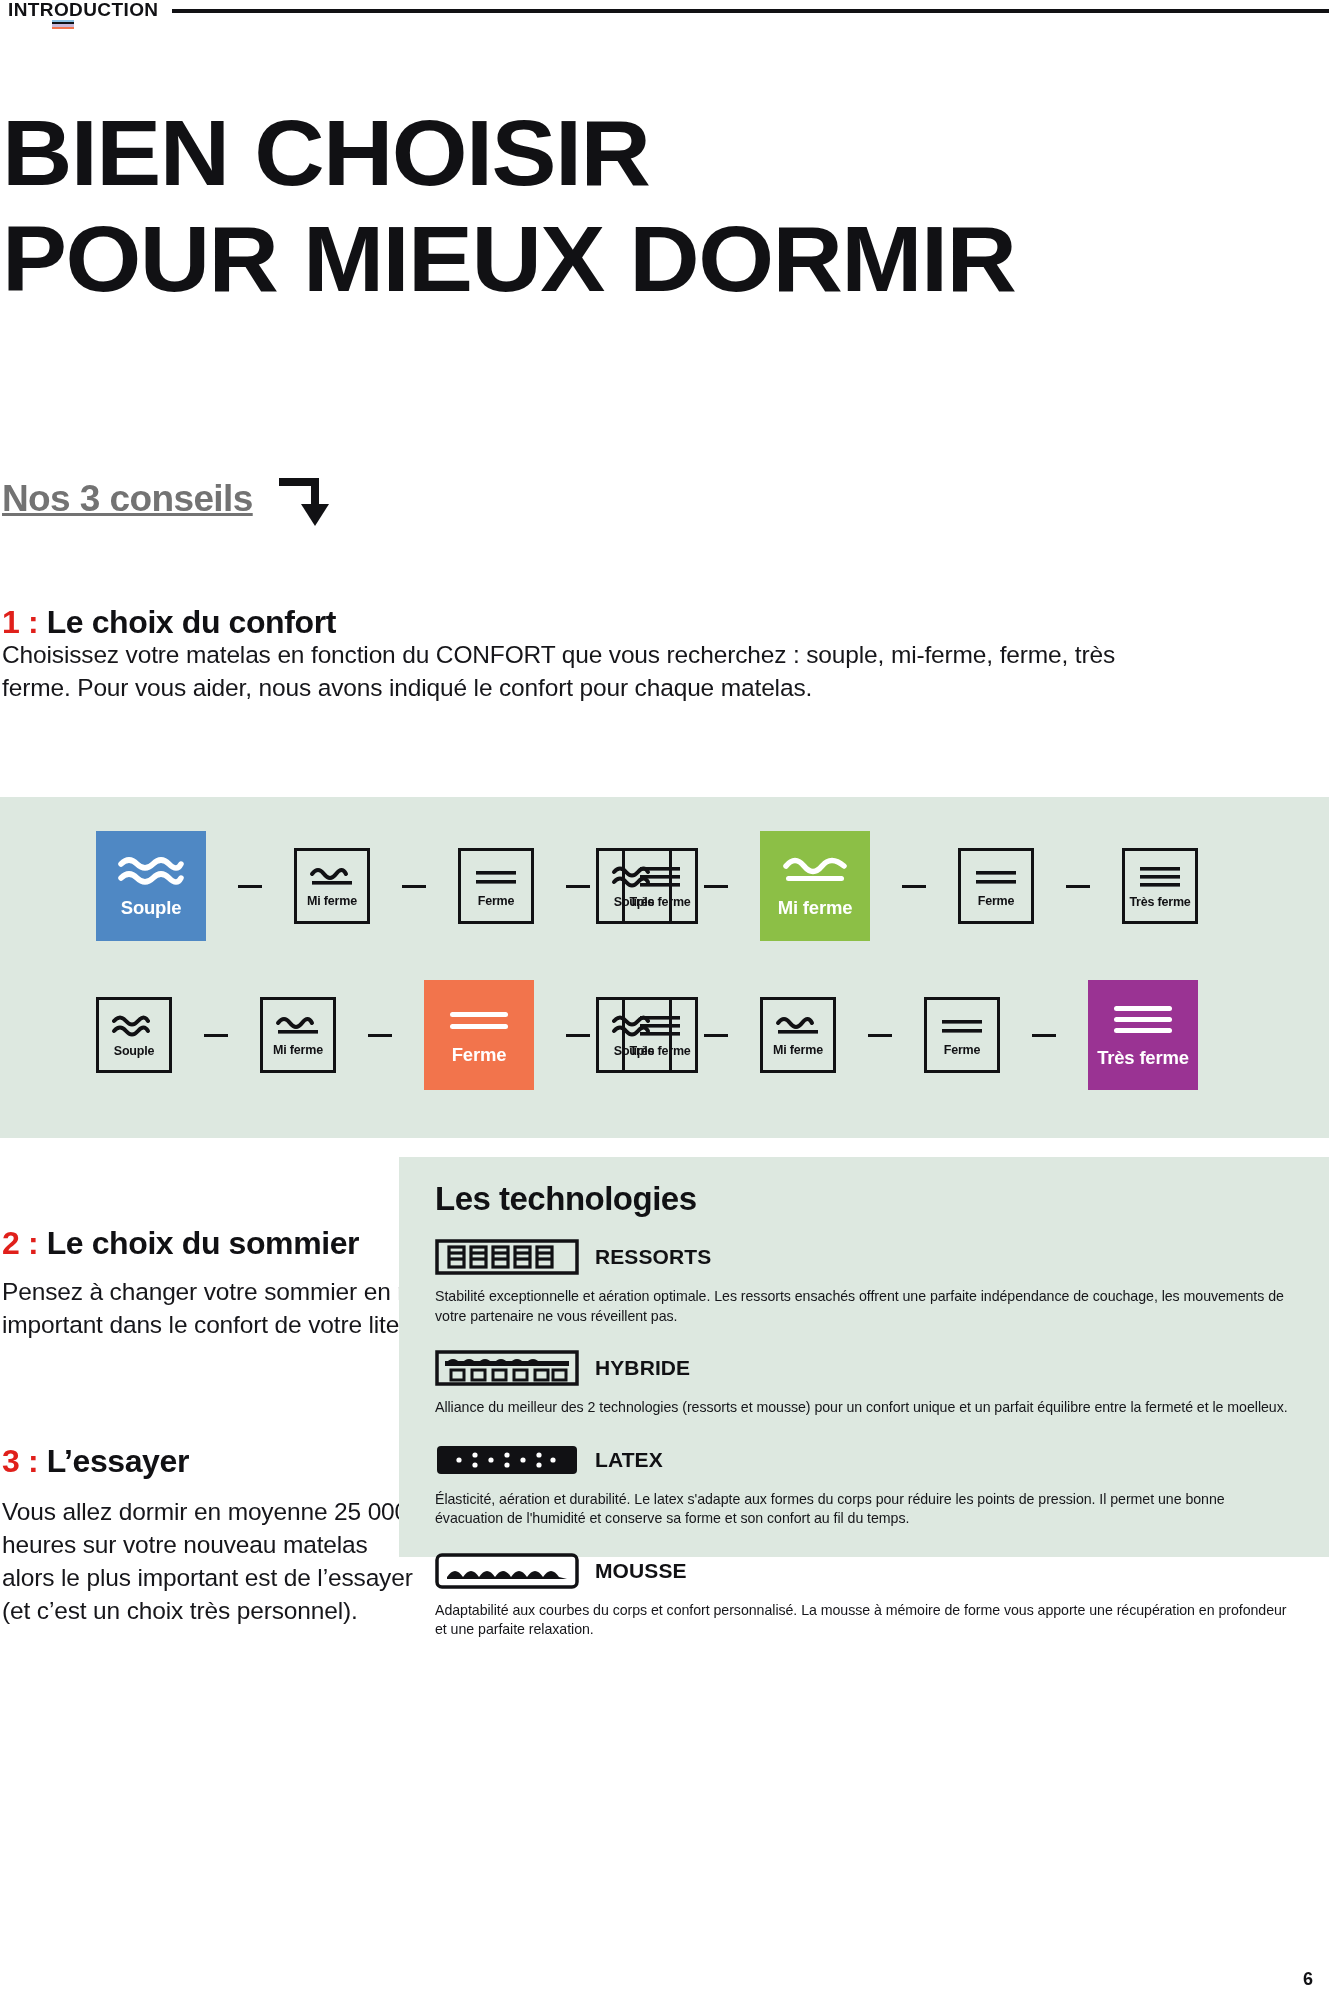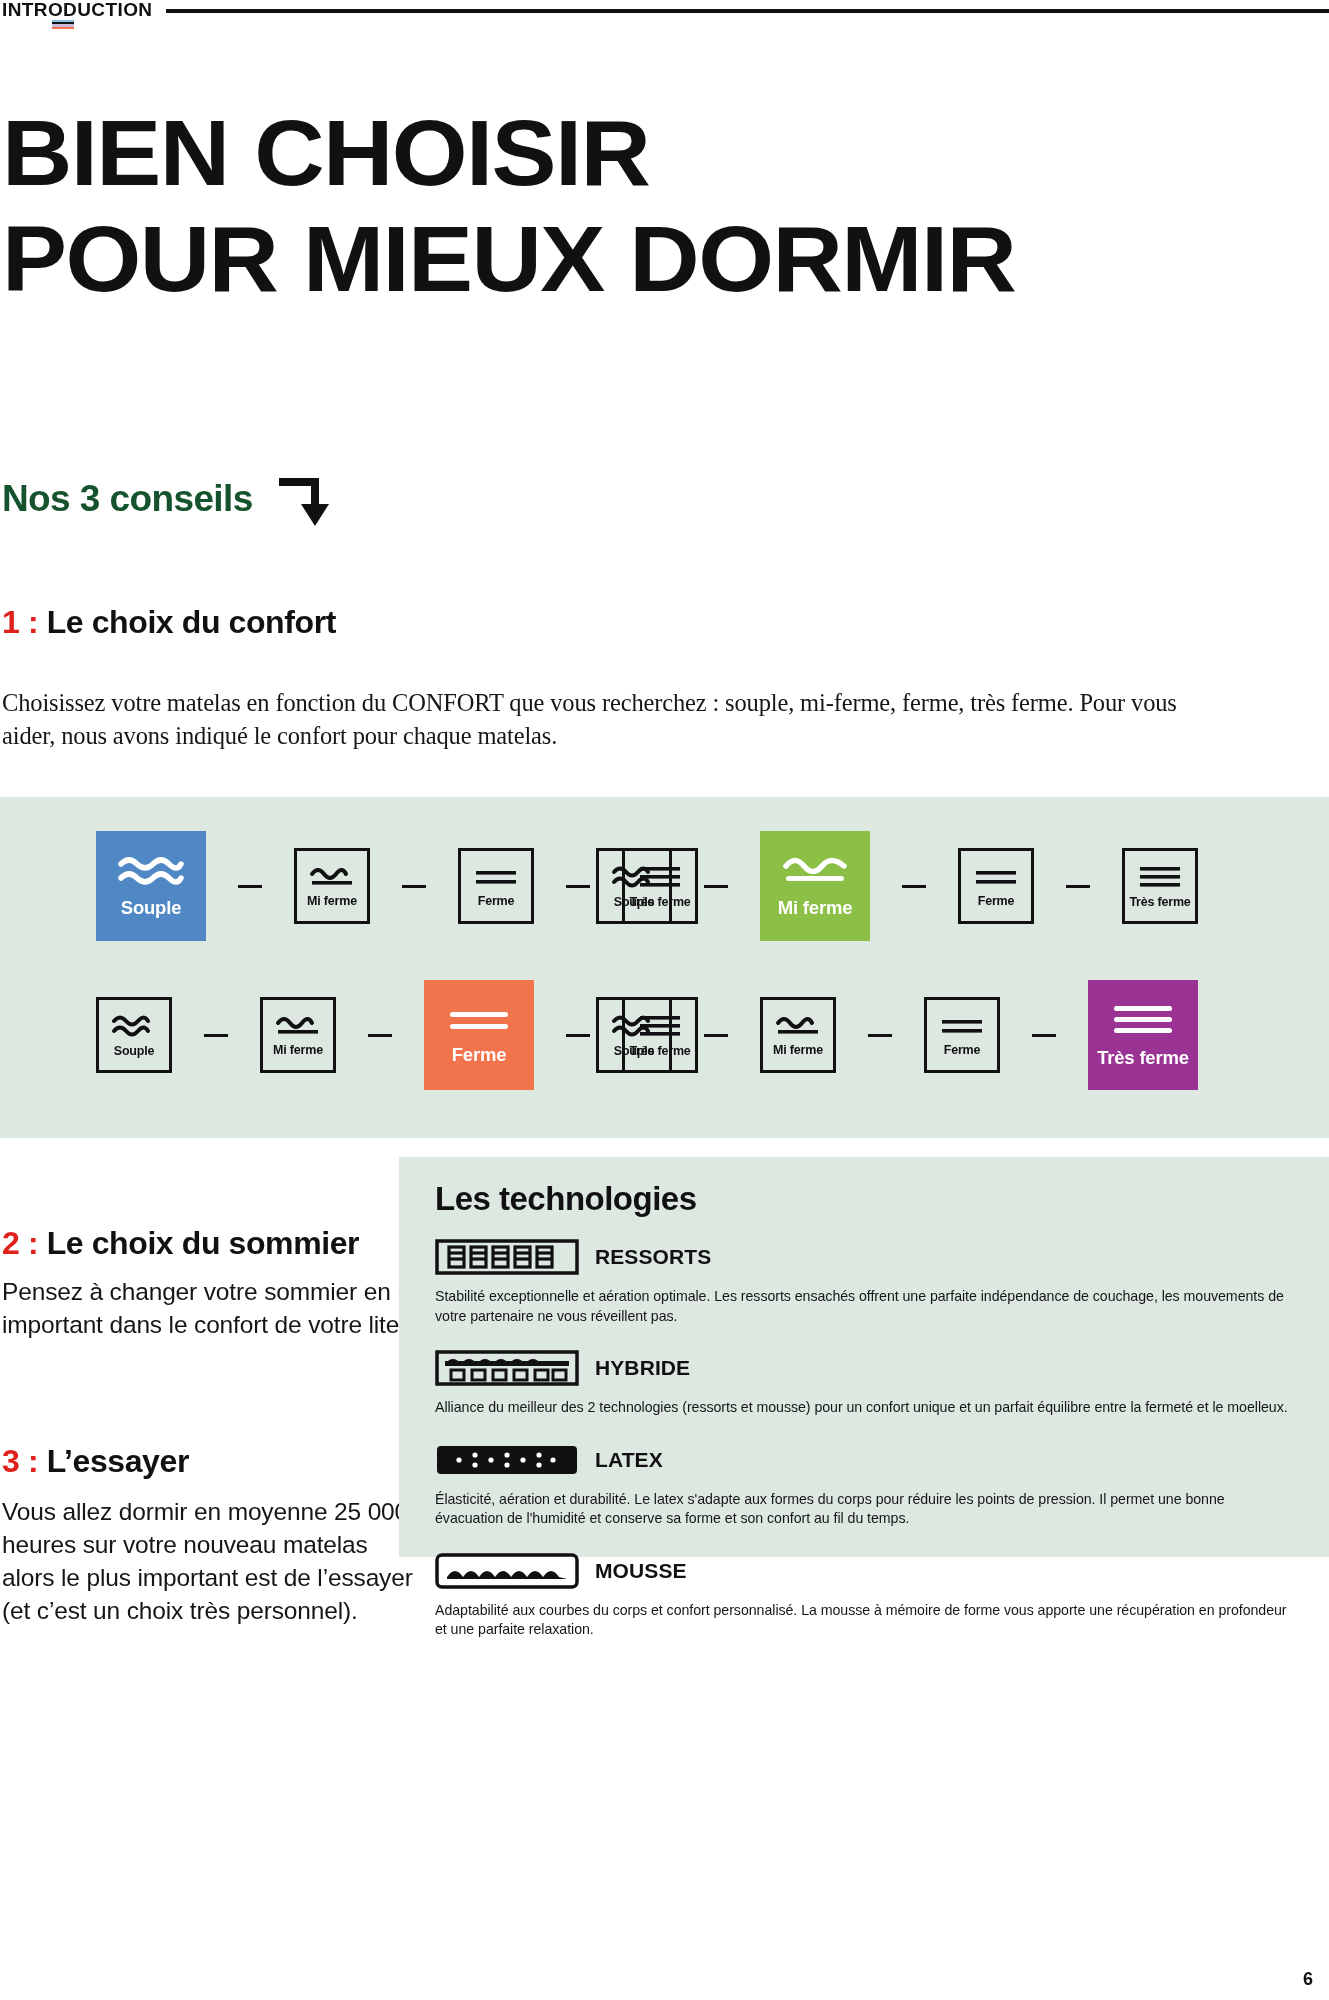--- a/index.html
+++ b/index.html
@@ -30,21 +30,21 @@
     height: 40px;
     display: flex;
     align-items: flex-start;
   }
   .header-label {
     font-size: 19px;
     font-weight: bold;
     letter-spacing: 0.4px;
     color: #111114;
     line-height: 20px;
-    padding-left: 2px;
+    padding-left: 8px;
     white-space: nowrap;
   }
   .header-rule {
     flex: 1;
     height: 4px;
     background: #111114;
     margin-top: 9px;
     margin-left: 14px;
     margin-right: 0px;
   }
@@ -84,21 +84,22 @@
     position: absolute;
     left: 2px;
     top: 466px;
     display: flex;
     align-items: center;
   }
   .conseils-text {
     font-size: 37px;
     font-weight: bold;
     letter-spacing: -0.6px;
-    color: #14532d;
+    color: #737373;
+    text-decoration: underline;
   }
   .arrow-elbow { margin-left: 22px; margin-top: 6px; }
 
   
   .step-head {
     position: absolute;
     left: 2px;
     font-size: 32px;
     font-weight: bold;
     letter-spacing: -0.4px;
@@ -263,21 +264,21 @@
         <path d="M4 10 H40 V34" fill="none" stroke="#111114" stroke-width="8"></path>
         <path d="M26 32 L40 54 L54 32 Z" fill="#111114"></path>
       </svg>
     </span>
   </div>
 
   <div class="step-head" style="top:604px;">
     <span class="step-num">1 :</span>
     <span>Le choix du confort</span>
   </div>
-  <div class="step-body" style="top:686px; width:1180px;font-family:Liberation Serif, serif;">Choisissez votre matelas en fonction du CONFORT que vous recherchez : souple, mi-ferme, ferme, très ferme. Pour vous aider, nous avons indiqué le confort pour chaque matelas.</div>
+  <div class="step-body" style="top:638px; width:1180px;">Choisissez votre matelas en fonction du CONFORT que vous recherchez : souple, mi-ferme, ferme, très ferme. Pour vous aider, nous avons indiqué le confort pour chaque matelas.</div>
 
   <div class="confort-band">
 
     <div class="chain" style="left:96px; top:34px;">
       <div class="cbox big" style="background:#4f88c4">
         <span class="icon">
           <svg width="68" height="34" viewBox="0 0 68 34">
             <path d="M4 10 q8 -8 16 0 t16 0 t16 0 t12 0" fill="none" stroke="#fff" stroke-width="5.5" stroke-linecap="round"></path>
             <path d="M4 24 q8 -8 16 0 t16 0 t16 0 t12 0" fill="none" stroke="#fff" stroke-width="5.5" stroke-linecap="round"></path>
           </svg>

